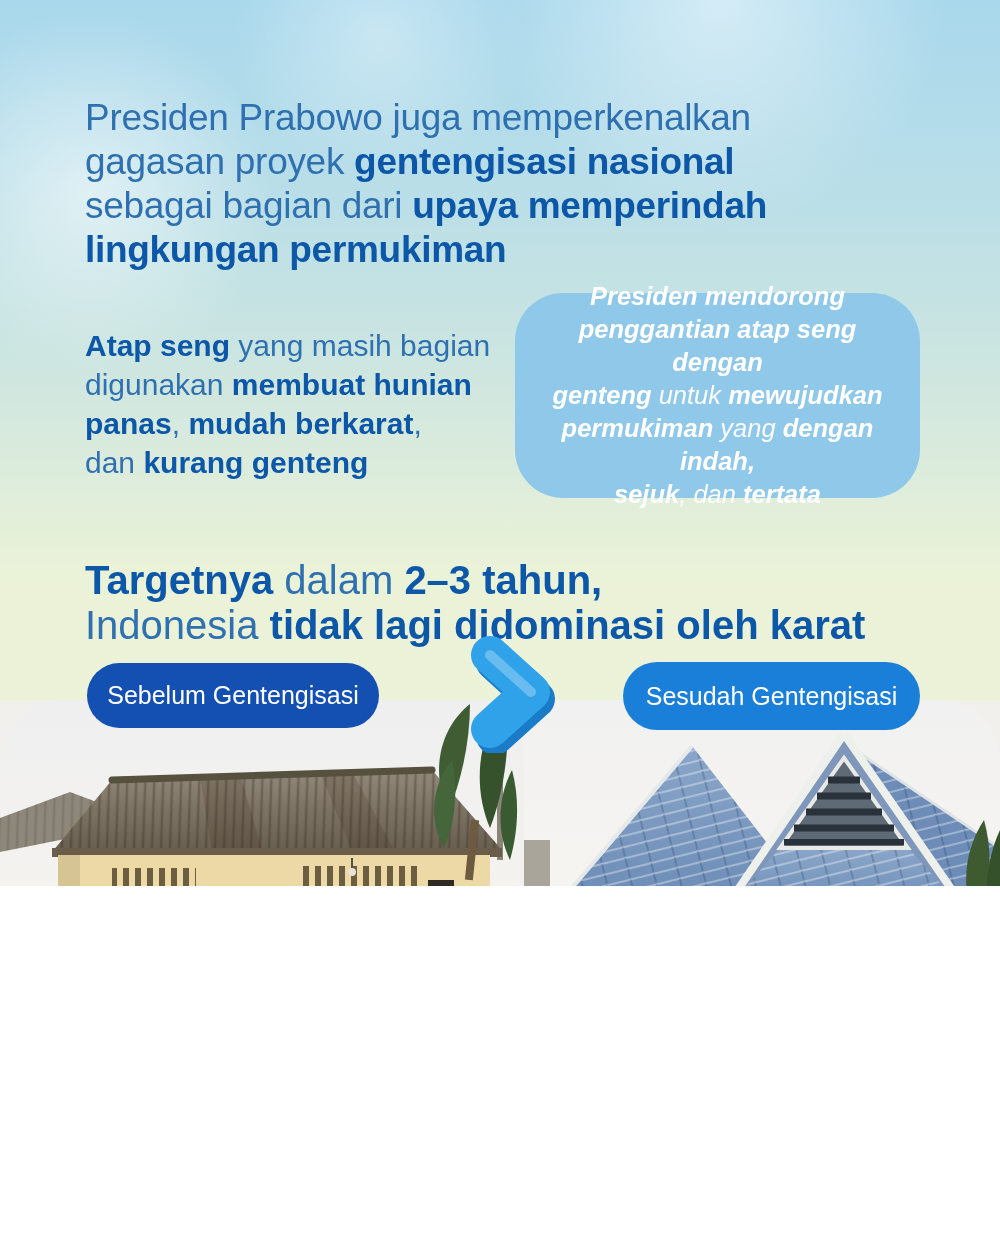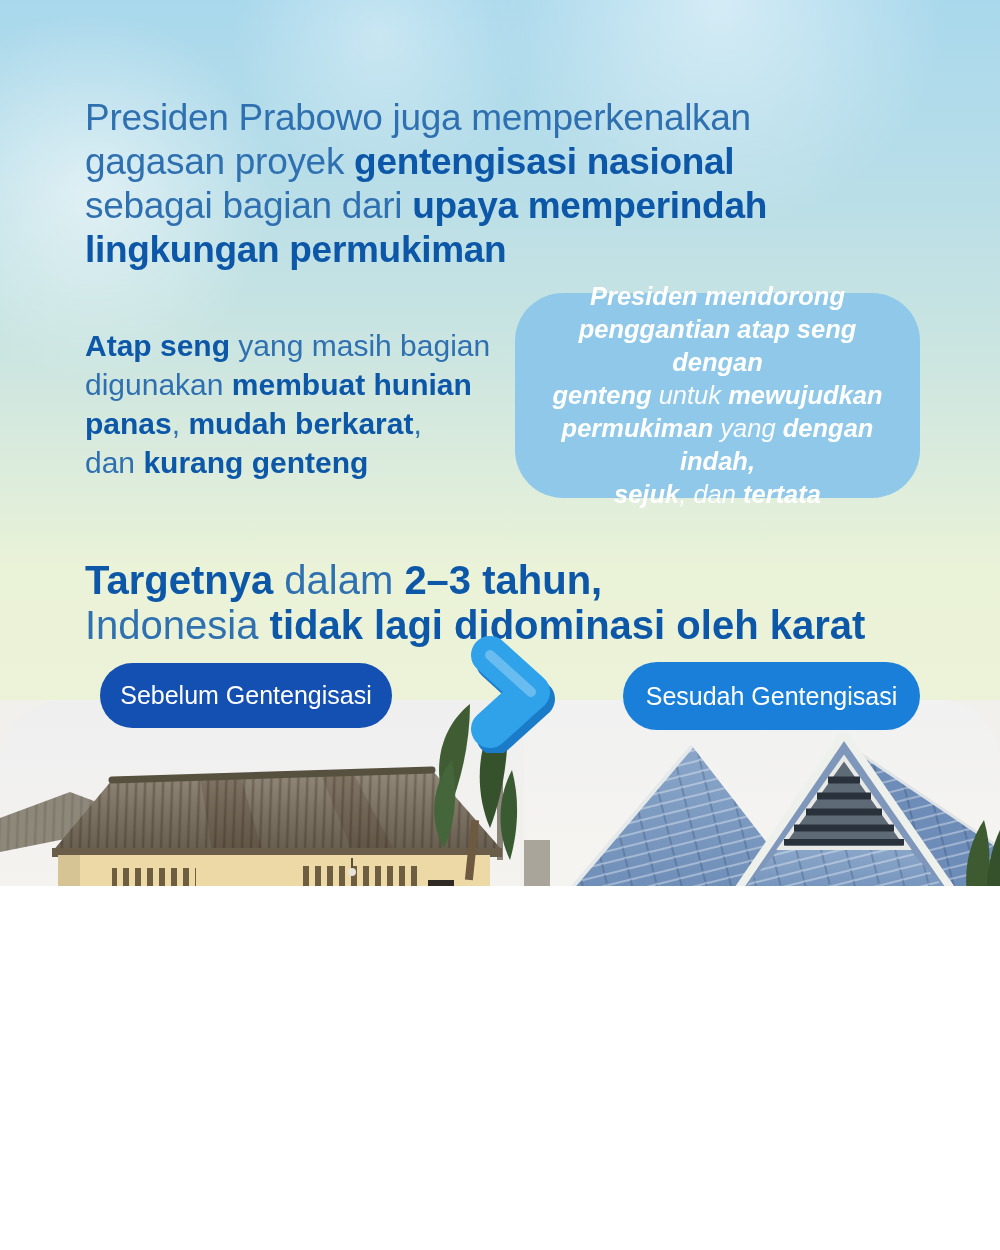--- a/index.html
+++ b/index.html
@@ -47,21 +47,21 @@
   }
   .hl::after{
     content:"";position:absolute;left:-28px;right:55%;top:40px;height:16px;
     background:var(--c-highlight);opacity:0.55;border-radius:8px;transform:rotate(-2deg);z-index:-1;
   }
   .pill{
     position:absolute;display:flex;align-items:center;justify-content:center;
     border:none;color:var(--c-pill_text);font-size:25px;font-weight:400;
     font-family:"Liberation Sans","DejaVu Sans",sans-serif;z-index:6;cursor:pointer;
   }
-  .pill-before{left:100px;top:663px;width:292px;height:65px;border-radius:33px;background:var(--c-pill_before_bg);}
+  .pill-before{left:87px;top:663px;width:292px;height:65px;border-radius:33px;background:var(--c-pill_before_bg);}
   .pill-after{left:623px;top:662px;width:297px;height:68px;border-radius:34px;background:var(--c-pill_after_bg);}
   .arrow-wrap{position:absolute;left:455px;top:628px;width:115px;height:125px;z-index:7;}
   .photos{position:absolute;left:0;top:700px;width:1000px;height:290px;background:var(--c-photo_gap);z-index:2;}
   .photo-before{position:absolute;left:0;top:0;width:520px;height:290px;border-radius:62px 0 0 0;overflow:hidden;}
   .photo-after{position:absolute;left:524px;top:0;width:476px;height:290px;border-radius:0 62px 0 0;overflow:hidden;}
   .photo-bottom{position:absolute;left:0;top:990px;width:1000px;height:260px;border-radius:48px 48px 0 0;overflow:hidden;z-index:3;}
   .page-number{position:absolute;right:78px;top:146px;font-size:44px;color:var(--c-page_number);z-index:4;}
   svg{display:block;}
 </style>
 </head>

